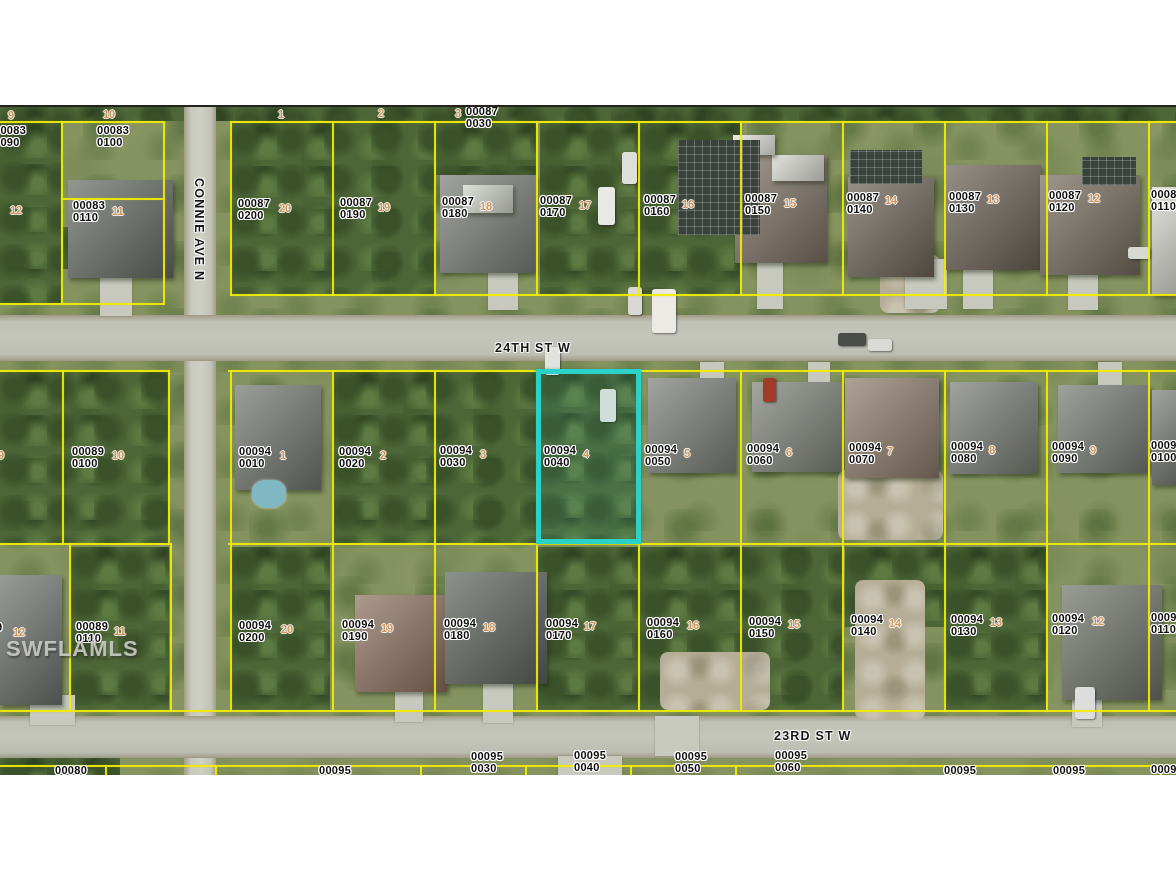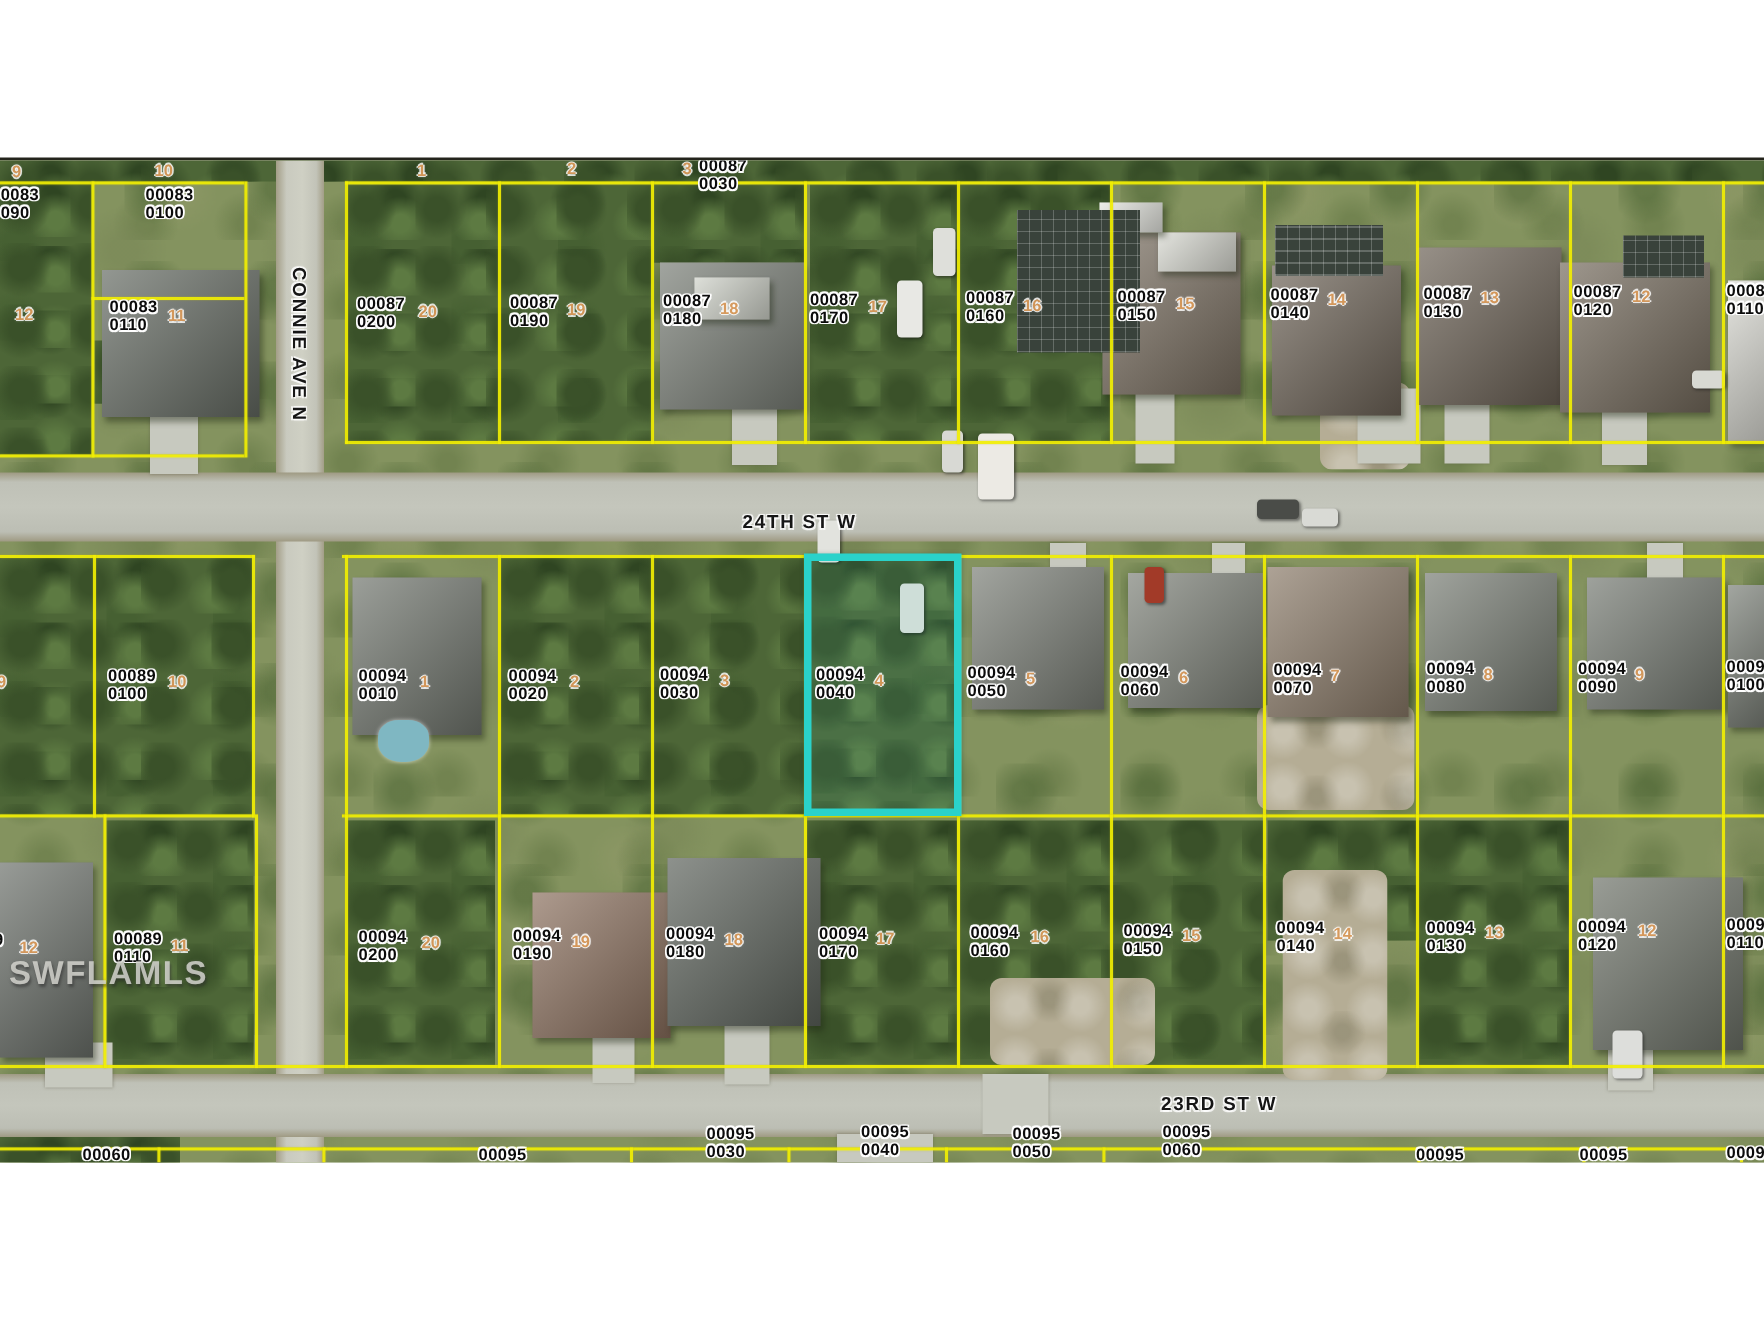--- a/index.html
+++ b/index.html
@@ -254,21 +254,21 @@
       <div class="plabel" style="left: 749px; top: 509px;">00094
 0150</div>
       <div class="plabel" style="left: 851px; top: 507px;">00094
 0140</div>
       <div class="plabel" style="left: 951px; top: 507px;">00094
 0130</div>
       <div class="plabel" style="left: 1052px; top: 506px;">00094
 0120</div>
       <div class="plabel" style="left: 1151px; top: 505px;">00094
 0110</div>
-      <div class="plabel" style="left: 55px; top: 658px;">00060</div>
+      <div class="plabel" style="left: 55px; top: 658px;">00080</div>
       <div class="plabel" style="left: 319px; top: 658px;">00095</div>
       <div class="plabel" style="left: 471px; top: 644px;">00095
 0030</div>
       <div class="plabel" style="left: 574px; top: 643px;">00095
 0040</div>
       <div class="plabel" style="left: 675px; top: 644px;">00095
 0050</div>
       <div class="plabel" style="left: 775px; top: 643px;">00095
 0060</div>
       <div class="plabel" style="left: 944px; top: 658px;">00095</div>

